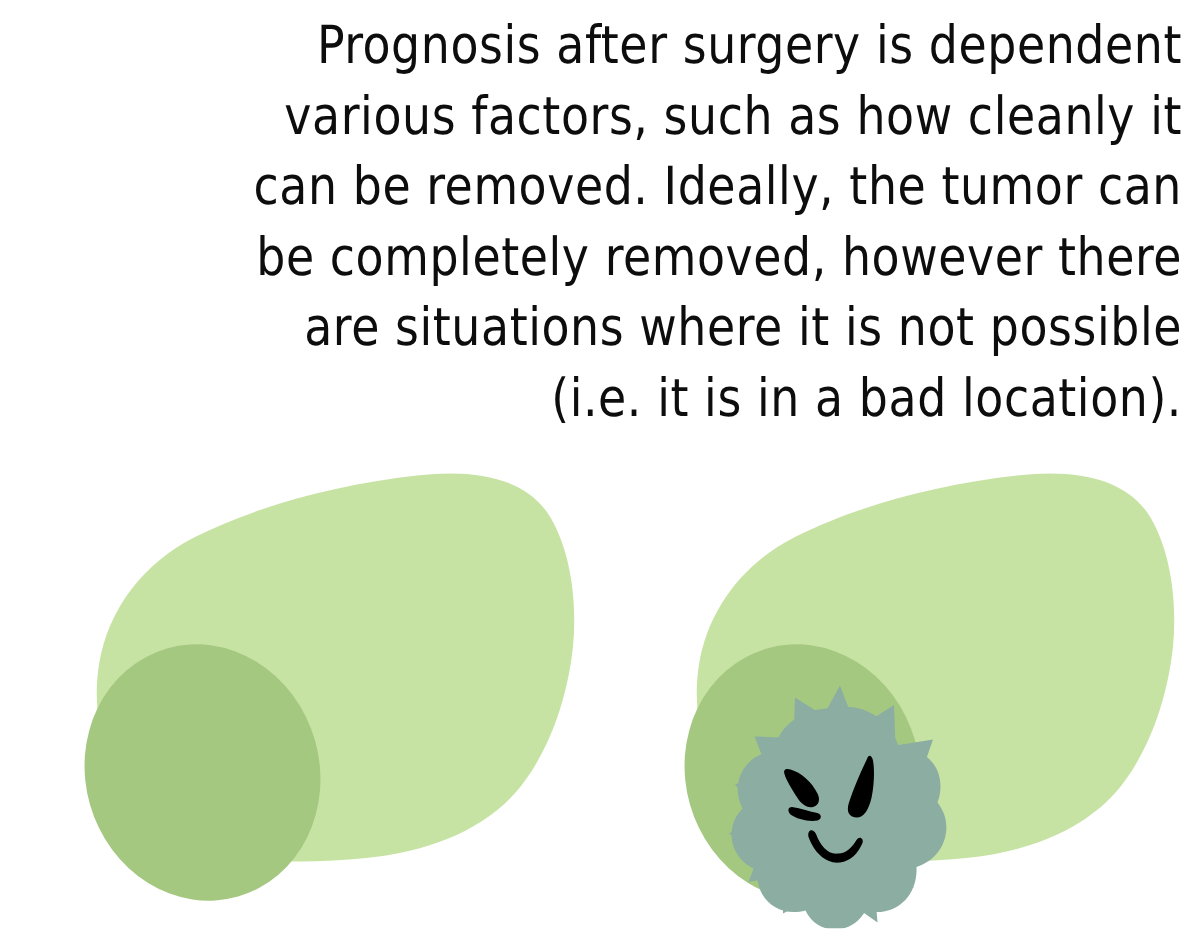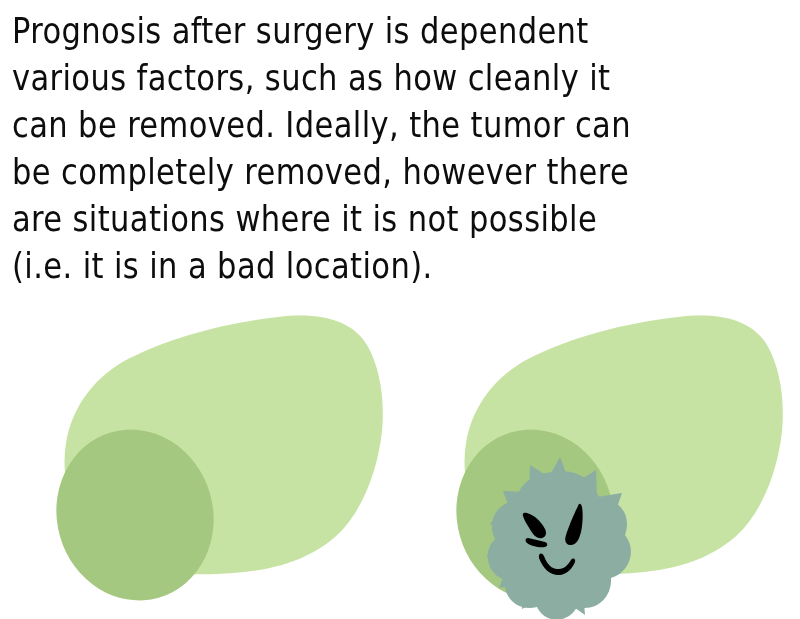--- a/index.html
+++ b/index.html
@@ -17,21 +17,21 @@
     position: relative;
     width: 800px;
     height: 619px;
     background: #ffffff;
   }
   #caption-block {
     position: absolute;
     left: 0;
     top: 8px;
     width: 800px;
-    text-align: left;
+    text-align: right;
   }
   .caption-line {
     display: block;
     font-family: "DejaVu Sans Condensed", "Liberation Sans Narrow", "Liberation Sans", sans-serif;
     font-size: 35px;
     line-height: 47px;
     letter-spacing: 0.4px;
     color: #0d0d0d;
     white-space: nowrap;
     font-weight: 400;

